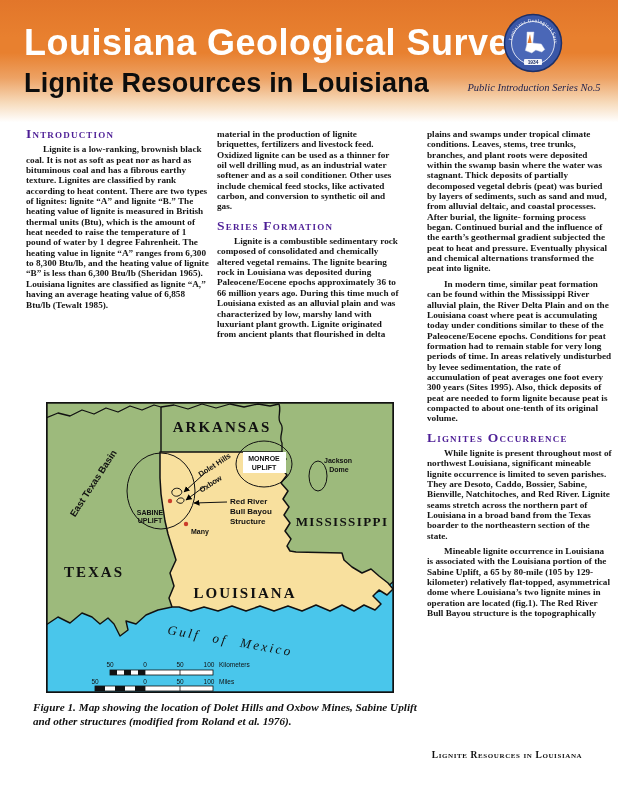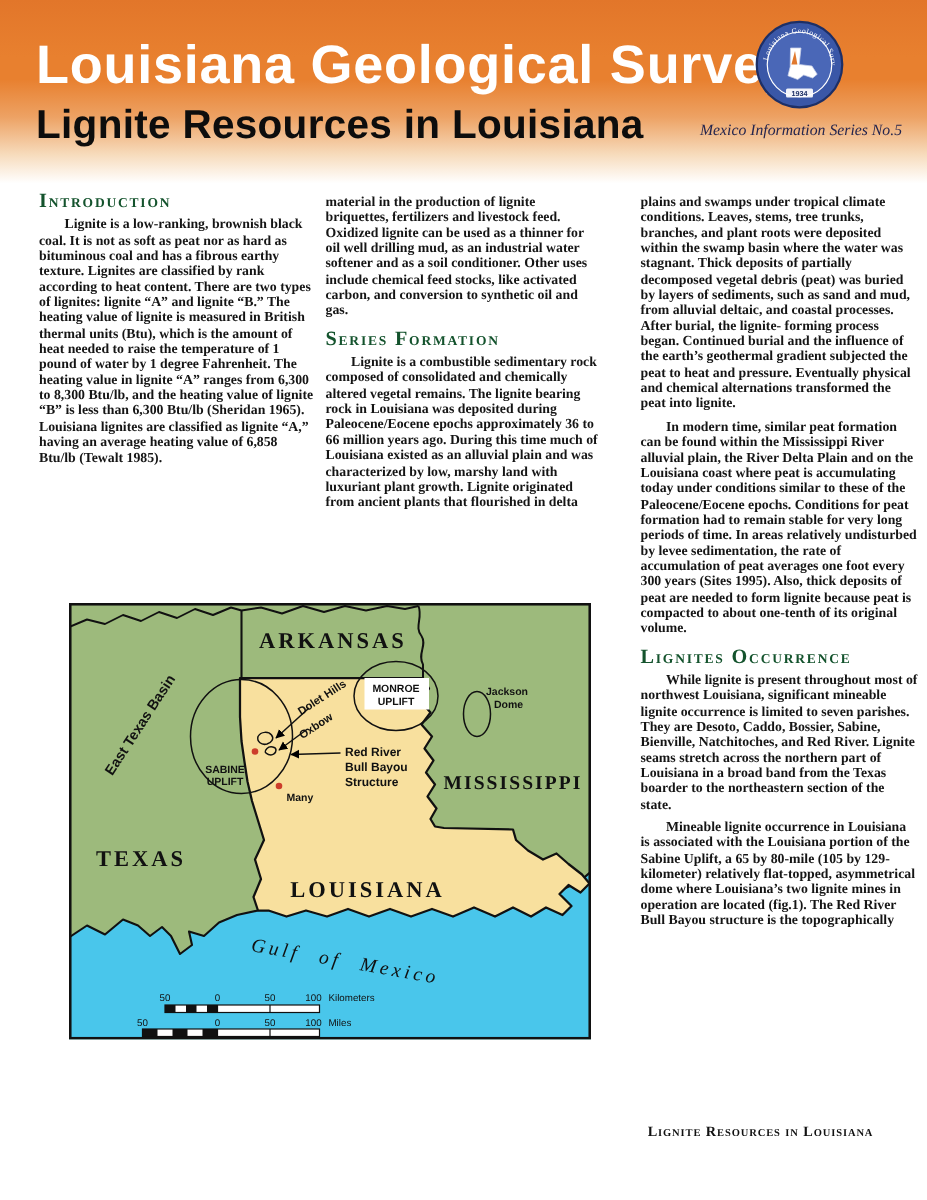--- a/index.html
+++ b/index.html
@@ -36,21 +36,21 @@
     text-align:left; color:#151515;
   }
   #col1 { left:26px;  width:184px; }
   #col2 { left:217px; width:183px; }
   #col3 { left:427px; width:185px; }
   .col p { margin:0; margin-top:5px; text-indent:17px;font-weight:bold; }
   .col p.cont { margin-top:0; text-indent:0; }
   h2.sec {
     margin:0; margin-bottom:3px;
     font-size:13.5px; font-weight:bold; font-variant:small-caps;
-    letter-spacing:1.2px; color:#14532d;
+    letter-spacing:1.2px; color:#4c1d95;
   }
   h2.sec.mid { margin-top:9px; }
   
   .figure-map { position:absolute; left:46px; top:402px; width:348px; height:291px; }
   .map-caption {
     position:absolute; left:33px; top:701px; width:388px;
     font-weight:bold; font-style:italic; font-size:11.2px; line-height:13.8px;
   }
   .footer {
     position:absolute; left:407px; top:750px; width:200px; text-align:center;
@@ -77,21 +77,21 @@
       <text font-size="5" fill="#ffffff" font-family="Liberation Serif,serif" letter-spacing="0.4">
         <textPath href="#sealArc" startOffset="4%">Louisiana Geological Survey</textPath>
       </text>
       <path d="M24,20 h7 l-1.2,11 8.5,1 3.5,5.5 -3,2.5 -6,-2 -4,3 -6.5,-2.5 1.5,-6 z" fill="#ffffff" stroke="#c8d0e8" stroke-width="0.5"></path>
       <path d="M27,22 l1.6,9 h-4 z" fill="#e0792e"></path>
       <rect x="21" y="47" width="18" height="6" rx="1" fill="#ffffff" opacity="0.92"></rect>
       <text x="30" y="51.8" text-anchor="middle" font-size="4.8" fill="#1d2f66" font-family="Liberation Sans,sans-serif" font-weight="bold">1934</text>
     </svg>
 
     <div class="series">
-      <div>Mexico Information Series No.5</div>
+      <div>Public Introduction Series No.5</div>
     </div>
   </div>
 
   <div class="col" id="col1">
     <h2 class="sec">Introduction</h2>
     <p>Lignite is a low-ranking, brownish black coal. It is not as soft as peat nor as hard as bituminous coal and has a fibrous earthy texture. Lignites are classified by rank according to heat content. There are two types of lignites: lignite “A” and lignite “B.” The heating value of lignite is measured in British thermal units (Btu), which is the amount of heat needed to raise the temperature of 1 pound of water by 1 degree Fahrenheit. The heating value in lignite “A” ranges from 6,300 to 8,300 Btu/lb, and the heating value of lignite “B” is less than 6,300 Btu/lb (Sheridan 1965). Louisiana lignites are classified as lignite “A,” having an average heating value of 6,858 Btu/lb (Tewalt 1985).</p>
   </div>
 
   <div class="col" id="col2">
     <p class="cont">material in the production of lignite briquettes, fertilizers and livestock feed. Oxidized lignite can be used as a thinner for oil well drilling mud, as an industrial water softener and as a soil conditioner. Other uses include chemical feed stocks, like activated carbon, and conversion to synthetic oil and gas.</p>
@@ -201,15 +201,16 @@
       <rect x="49" y="284" width="10" height="5" fill="#111"></rect>
         <rect x="69" y="284" width="10" height="5" fill="#111"></rect>
         <rect x="89" y="284" width="10" height="5" fill="#111"></rect>
       <line x1="99" y1="284" x2="99" y2="289" stroke="#111" stroke-width="0.8"></line>
       <line x1="134" y1="284" x2="134" y2="289" stroke="#111" stroke-width="0.8"></line>
     </g>
 
     <rect x="0.8" y="0.8" width="346.4" height="289.4" fill="none" stroke="#111" stroke-width="1.8"></rect>
   </svg>
 
+  <div class="map-caption">Figure 1. Map showing the location of Dolet Hills and Oxbow Mines, Sabine Uplift and other structures (modified from Roland et al. 1976).</div>
   <div class="footer">Lignite Resources in Louisiana</div>
 
 </div>
 
 </body></html>

